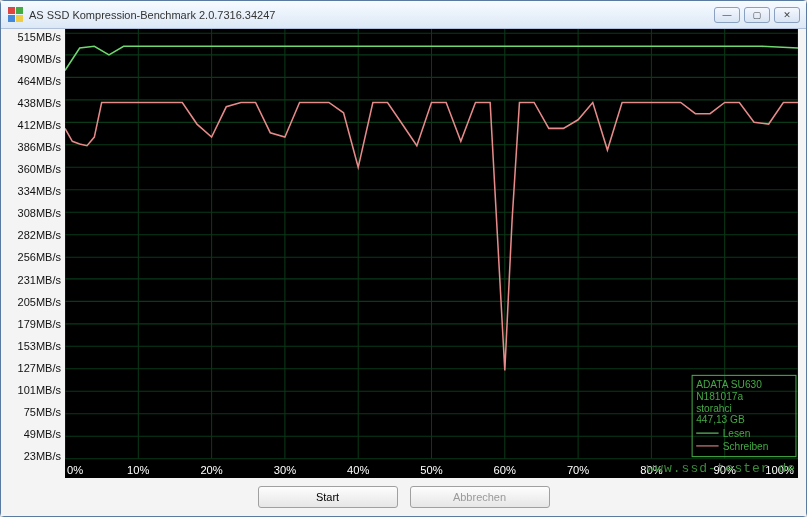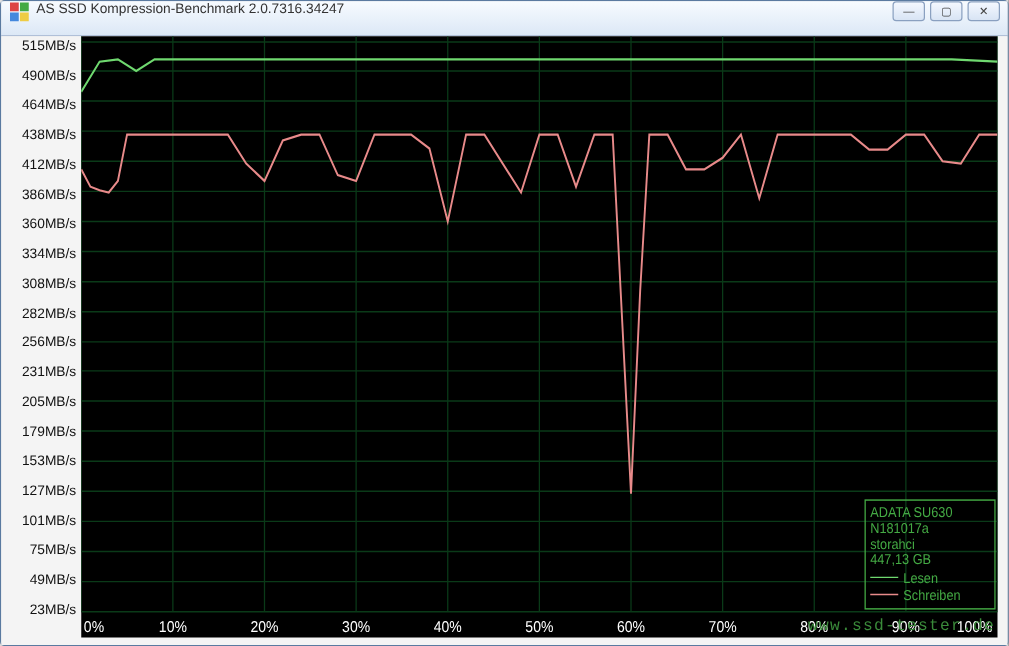--- a/index.html
+++ b/index.html
@@ -1,18 +1,18 @@
 <!DOCTYPE html>
 <html><head>
 <meta charset="utf-8">
 <style>
 *{box-sizing:border-box;margin:0;padding:0}
 body{background:#f0f0f0;font-family:"Segoe UI",Tahoma,sans-serif;font-size:11px;width:807px;height:517px;overflow:hidden}
 .window{width:807px;height:517px;background:#ececec;border:1px solid #5a7aa0;border-radius:4px;box-shadow:0 0 3px rgba(0,0,0,.3);display:flex;flex-direction:column}
-.titlebar{height:28px;background:linear-gradient(#f7fbff,#dce8f6);border-bottom:1px solid #b0c0d8;display:flex;padding:0 6px}
+.titlebar{height:28px;background:linear-gradient(#f7fbff,#dce8f6);border-bottom:1px solid #b0c0d8;display:flex;align-items:center;padding:0 6px}
 .app-icon{width:16px;height:16px;margin-right:6px;display:flex;flex-wrap:wrap}
 .app-icon span{width:7px;height:7px;margin:.5px}
 .ai-r{background:#d44}
 .ai-g{background:#4a4}
 .ai-b{background:#48d}
 .ai-y{background:#ec4}
 .title-text{color:#333;flex:1}
 .win-btns{display:flex;gap:4px}
 .win-btn{width:26px;height:16px;border:1px solid #8aa0c0;border-radius:3px;background:linear-gradient(#f4f8ff,#d8e4f4);display:flex;align-items:center;justify-content:center;font-size:9px;color:#444;cursor:default}
 .menu{height:22px;padding:3px 12px;color:#222}
@@ -129,14 +129,18 @@
 <text class="legend-txt" x="620" y="358">storahci</text>
 <text class="legend-txt" x="620" y="369">447,13 GB</text>
 <line x1="620" y1="378" x2="642" y2="378" stroke="#6fd86f"></line>
 <text class="legend-txt" x="646" y="382">Lesen</text>
 <line x1="620" y1="390" x2="642" y2="390" stroke="#e88a8a"></line>
 <text class="legend-txt" x="646" y="394">Schreiben</text>
           </svg>
         <div class="watermark">www.ssd-tester.de</div>
       </div>
     </div>
+    <div class="buttons">
+      <button class="btn">Start</button>
+      <button class="btn disabled" disabled="">Abbrechen</button>
+    </div>
   </div>
 </div>
 
 </body></html>

